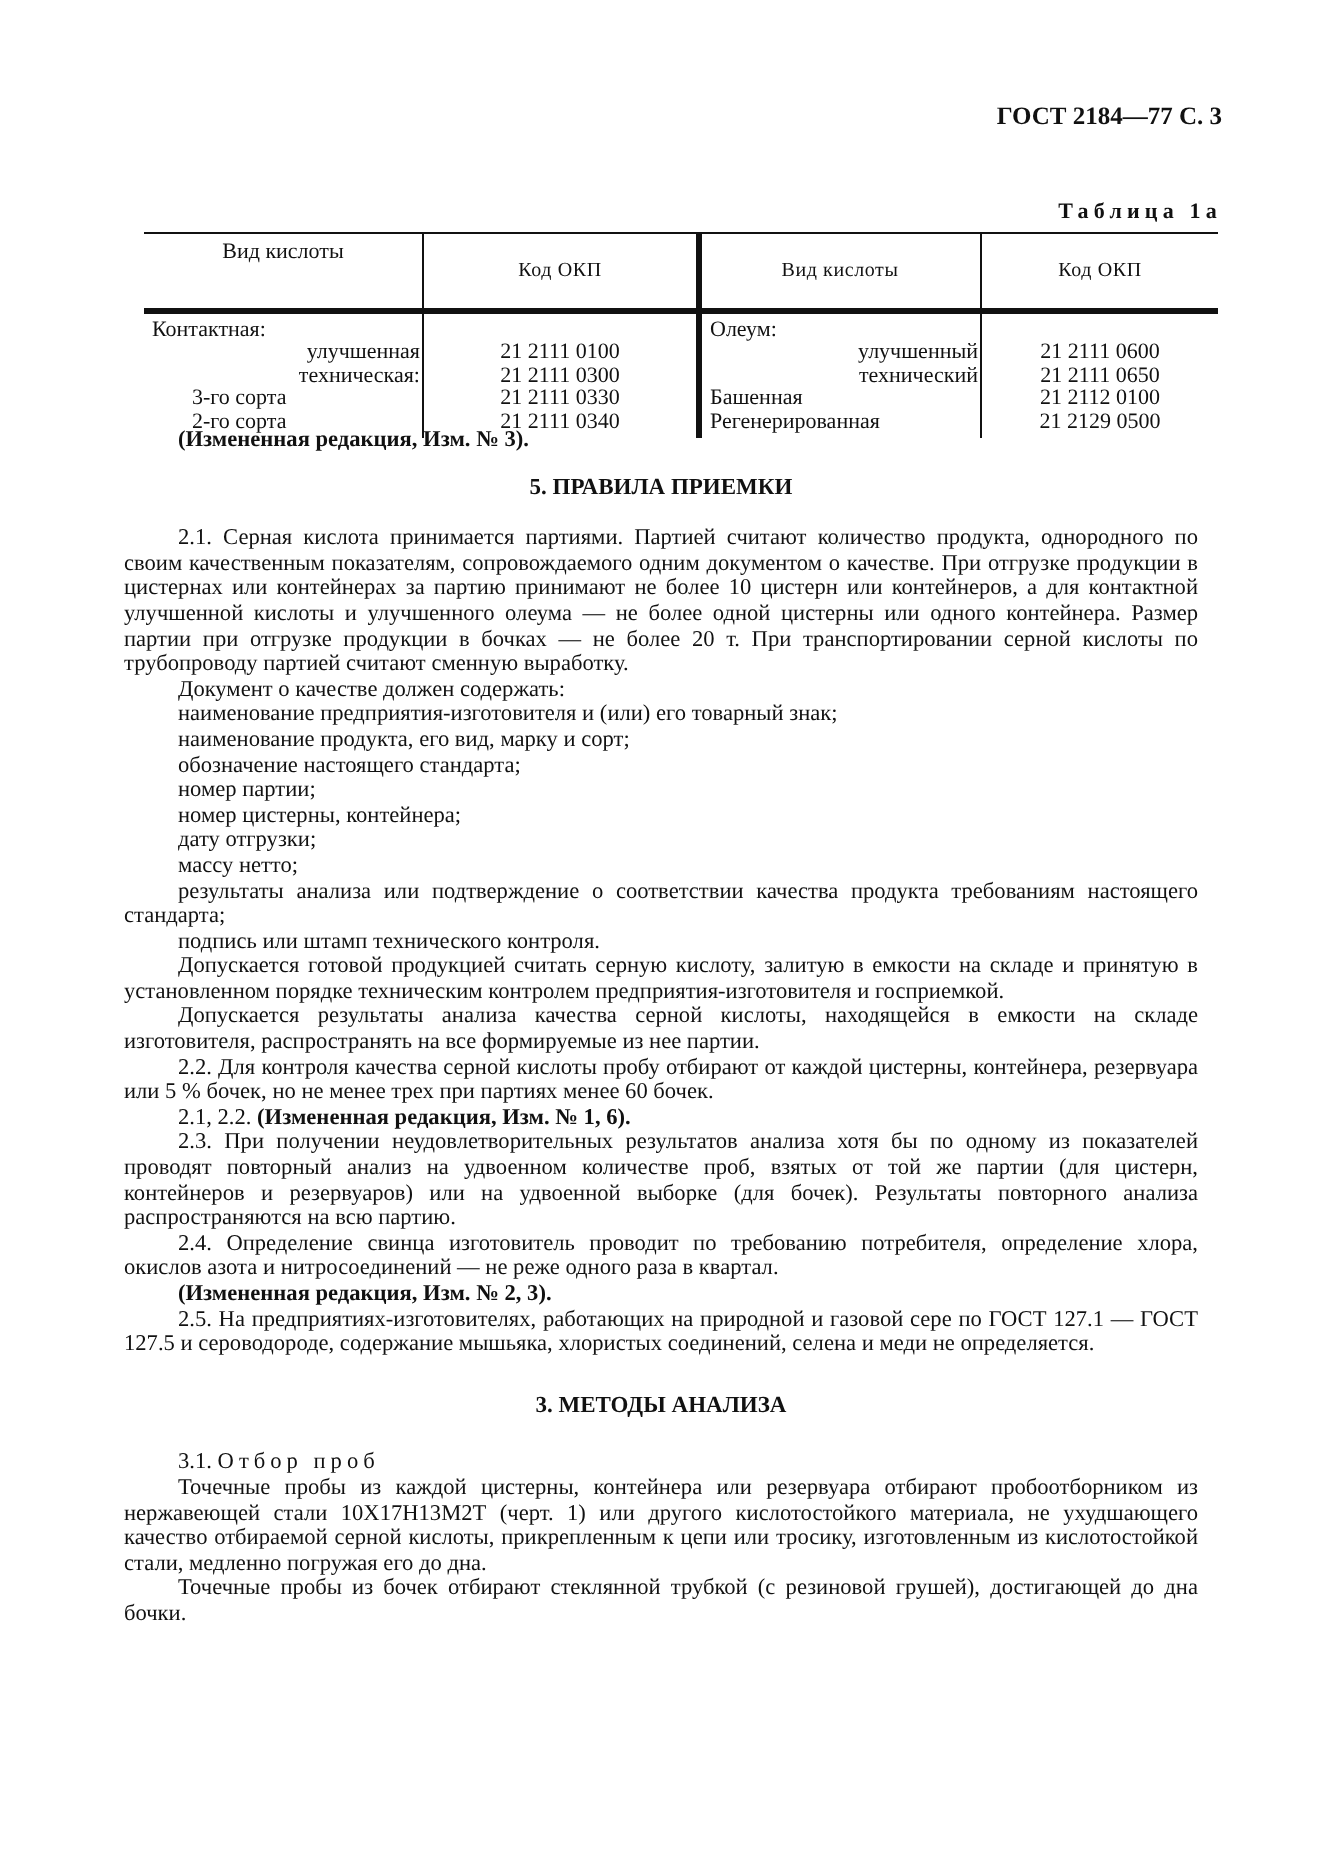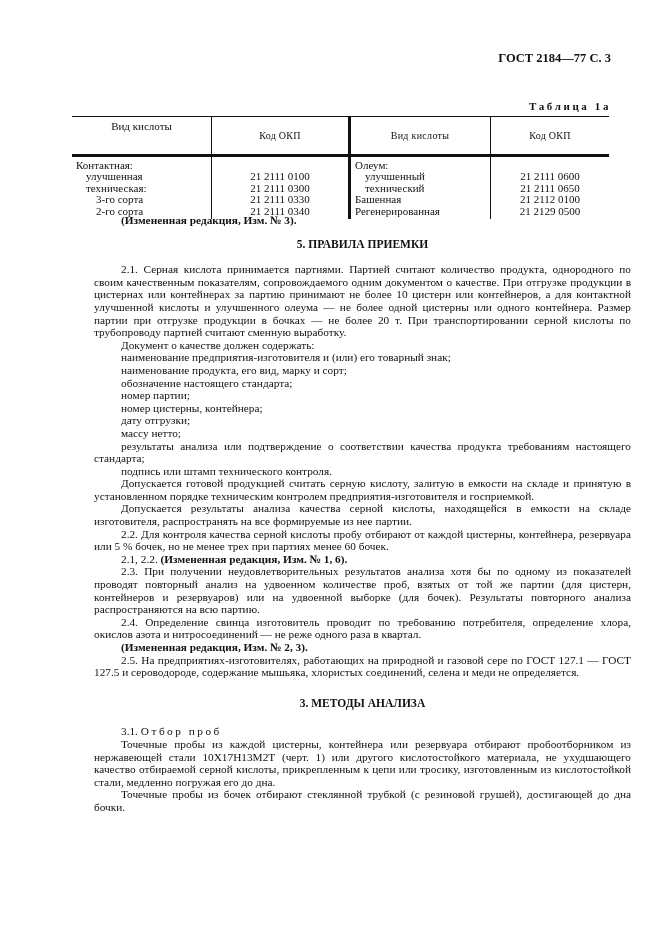--- a/index.html
+++ b/index.html
@@ -25,27 +25,27 @@
     border-top: 1.5px solid #111; border-bottom: 3px solid #111;
     font-size: 10px; letter-spacing: 0.3px;
   }
   .tbl th.first { font-size: 11px; letter-spacing: 0; vertical-align: top; padding-top: 4px; }
   .tbl td { vertical-align: top; padding-top: 3px; padding-bottom: 2px; }
   .tbl .c1 { width: 134px; }
   .tbl .c2 { width: 134px; border-left: 1px solid #111; text-align: center; }
   .tbl .c3 { width: 134px; border-left: 3px solid #111; padding-left: 4px; }
   .tbl .c4 { border-left: 1px solid #111; text-align: center; }
   .tbl td.c1 { padding-left: 4px; }
-  .ind1 { padding-left: 10px; display: block; }
+  .ind1 { padding-left: 10px; display: block; text-align: right; }
   .ind2 { padding-left: 20px; display: block; }
   .blank { display: block; height: 11.4px; }
   .line { display: block; }
 
   .content {
-    position: absolute; left: 62px; top: 214px; width: 537px; margin-left: 32px;
+    position: absolute; left: 62px; top: 214px; width: 537px;
   }
   p { margin: 0; text-align: justify; }
   .ind { text-indent: 27px; }
   .bold { font-weight: bold; }
   .sec {
     text-align: center; font-weight: bold; font-size: 11.5px;
     margin: 11px 0 13px 0;
   }
   .spaced { letter-spacing: 2.5px; }
 </style>

